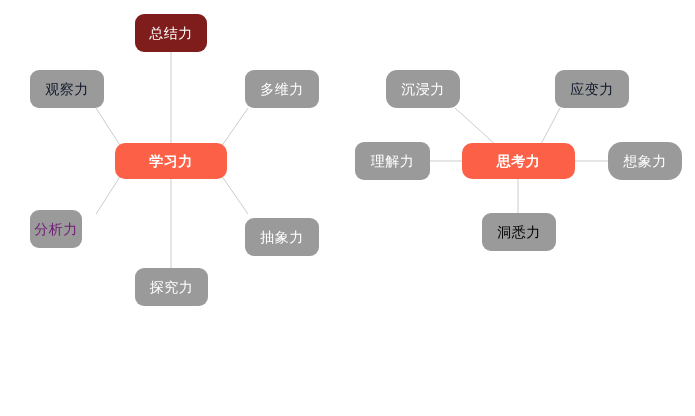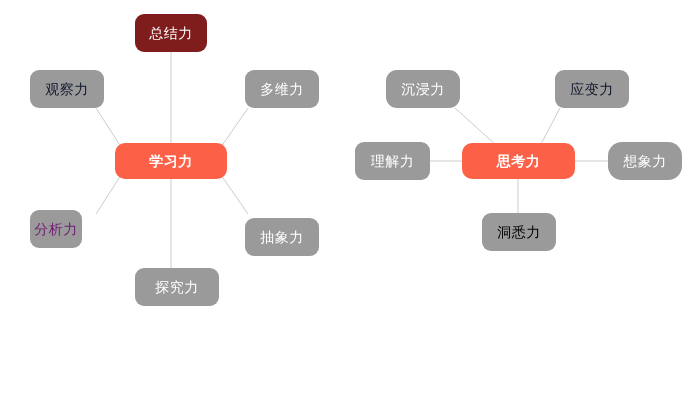--- a/index.html
+++ b/index.html
@@ -81,21 +81,21 @@
       </div>
       <div class="node branch" style="left: 245px; top: 70px; width: 74px; height: 38px; background: rgb(154, 154, 154); color: rgb(255, 255, 255);">
         <span>多维力</span>
       </div>
       <div class="node branch" style="left: 30px; top: 210px; width: 52px; height: 38px; background: rgb(154, 154, 154); color: #701a75;">
         <span>分析力</span>
       </div>
       <div class="node branch" style="left: 245px; top: 210px; width: 74px; height: 38px; background: rgb(154, 154, 154); color: rgb(255, 255, 255); margin-top: 8px;">
         <span>抽象力</span>
       </div>
-      <div class="node branch" style="left: 135px; top: 268px; width: 84px; height: 38px; background: rgb(154, 154, 154); color: rgb(255, 255, 255);">
+      <div class="node branch" style="left: 135px; top: 268px; width: 73px; height: 38px; background: rgb(154, 154, 154); color: rgb(255, 255, 255);">
         <span>探究力</span>
       </div>
       <div class="node center" style="left: 462px; top: 143px; width: 113px; height: 36px; background: rgb(252, 97, 71); color: rgb(255, 255, 255);">
         <span>思考力</span>
       </div>
       <div class="node branch" style="left: 386px; top: 70px; width: 74px; height: 38px; background: rgb(154, 154, 154); color: rgb(255, 255, 255); border-radius: 11px;">
         <span>沉浸力</span>
       </div>
       <div class="node branch" style="left: 555px; top: 70px; width: 74px; height: 38px; background: rgb(154, 154, 154); color: #0f172a; text-align: right;">
         <span>应变力</span>

